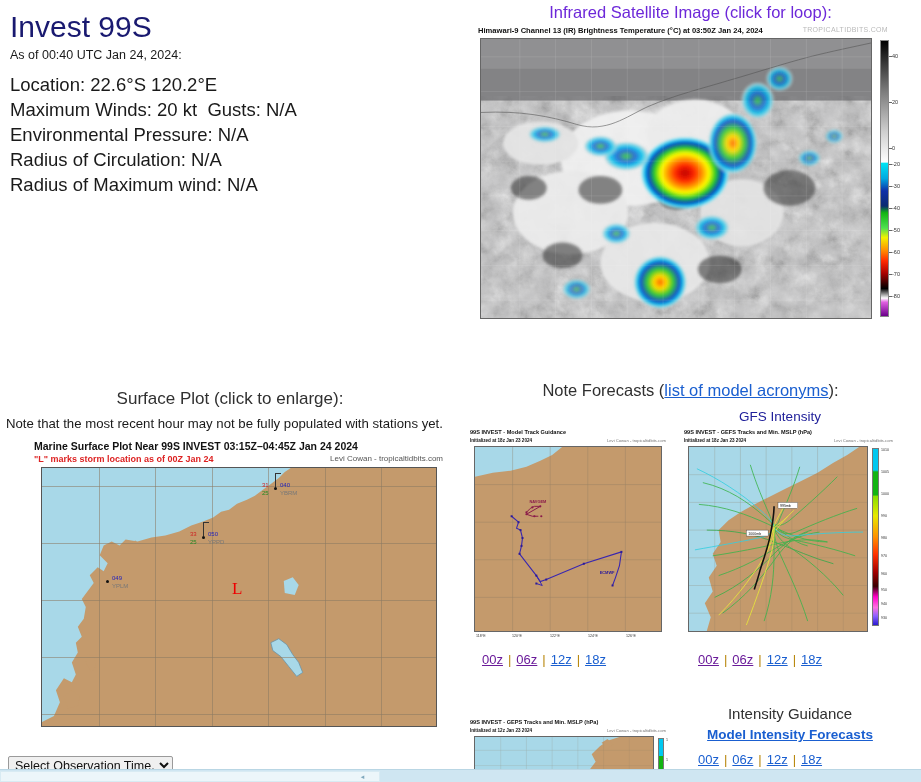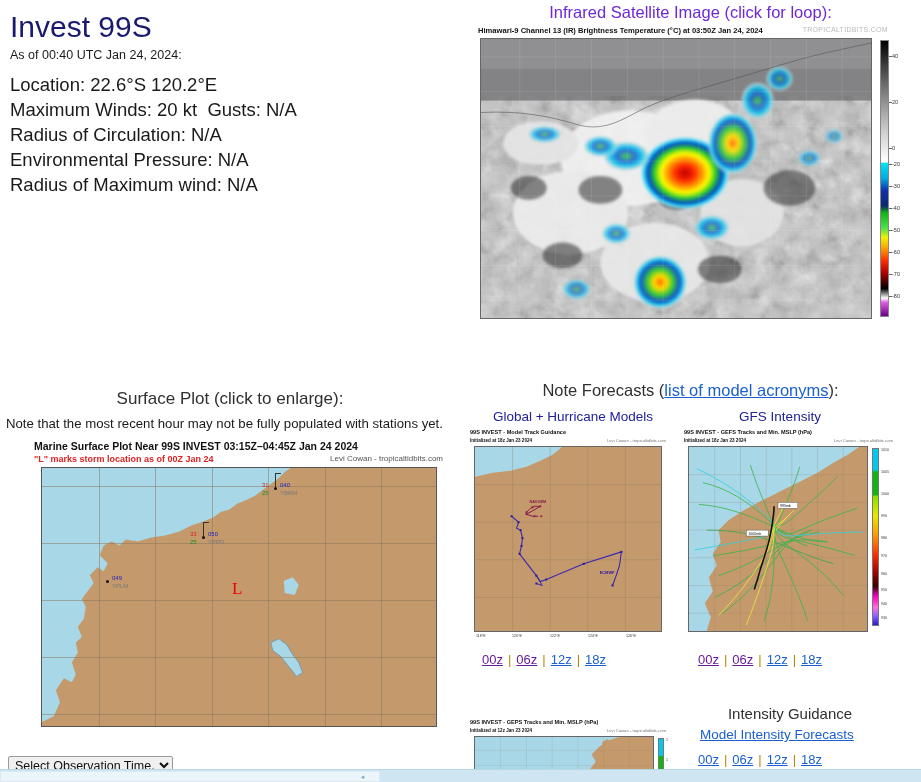--- a/index.html
+++ b/index.html
@@ -206,21 +206,22 @@
     white-space: nowrap;
   }
   .zrow a { text-decoration: underline; }
   .z-visited { color: #6a1b9a; }
   .z-unvisited { color: #1a5fd0; }
   .zsep { color: #b8860b; margin: 0 5px; }
 
   .intensity-link {
     position: absolute; font-size: 13.5px;
     color: #1a5fd0; text-decoration: underline;
-    text-align: left;
+    text-align: center;
+    font-weight: bold;
   }
 
   
   .hscroll {
     position: absolute; left: 0; bottom: 0;
     width: 921px; height: 13px;
     background: #cfe6f2;
     border-top: 1px solid #b9d6e4;
   }
   .hscroll .thumbbar {
@@ -244,22 +245,22 @@
 <div class="page">
 
   <div class="left-col">
 
     <div class="storm-title">Invest 99S</div>
     <div class="as-of">As of 00:40 UTC Jan 24, 2024:</div>
 
     <div class="stats">
       <div>Location: 22.6°S 120.2°E</div>
       <div>Maximum Winds: 20 kt  Gusts: N/A</div>
+      <div>Environmental Pressure: N/A</div>
       <div>Radius of Circulation: N/A</div>
-      <div>Environmental Pressure: N/A</div>
       <div>Radius of Maximum wind: N/A</div>
     </div>
 
     <div class="surface-head">Surface Plot (click to enlarge):</div>
     <div class="surface-note">Note that the most recent hour may not be fully populated with stations yet.</div>
 
     <div class="sp-wrap">
       <div class="sp-title">Marine Surface Plot Near 99S INVEST 03:15Z–04:45Z Jan 24 2024</div>
       <div class="sp-sub">"L" marks storm location as of 00Z Jan 24</div>
       <div class="sp-credit">Levi Cowan - tropicaltidbits.com</div>
@@ -495,21 +496,20 @@
       <div class="cbar-lab" style="top:206px;">-50</div>
       <div class="cbar-lab" style="top:228px;">-60</div>
       <div class="cbar-lab" style="top:250px;">-70</div>
       <div class="cbar-lab" style="top:272px;">-80</div>
     </div>
 
     <div class="mf-head">
       <span>Note Forecasts (</span><a href="#">list of model acronyms</a><span>):</span>
     </div>
 
-    <div class="sub-head" style="left:8px; top:409px; width:210px;">Global + Hurricane Models</div>
 
     <div class="thumb" style="left:8px; top:428px; width:200px; height:213px;">
       <div class="th-title">99S INVEST - Model Track Guidance</div>
       <div class="th-sub">Initialized at 18z Jan 23 2024</div>
       <div class="th-credit">Levi Cowan - tropicaltidbits.com</div>
       <div class="th-map" style="left:6px; top:18px; width:188px; height:186px;">
         <svg viewBox="0 0 188 186" preserveAspectRatio="none" style="width:100%;height:100%;display:block">
           <rect width="188" height="186" fill="#a8d8e8"></rect>
           <path d="M0,30 L18,26 L36,24 L52,20 L66,14 L78,8 L88,0 L188,0 L188,186 L0,186 Z" fill="#c49a6c"></path>
           <path d="M0,22 L14,18 L28,14 L42,10 L56,6 L68,0 L0,0 Z" fill="#a8d8e8"></path>

